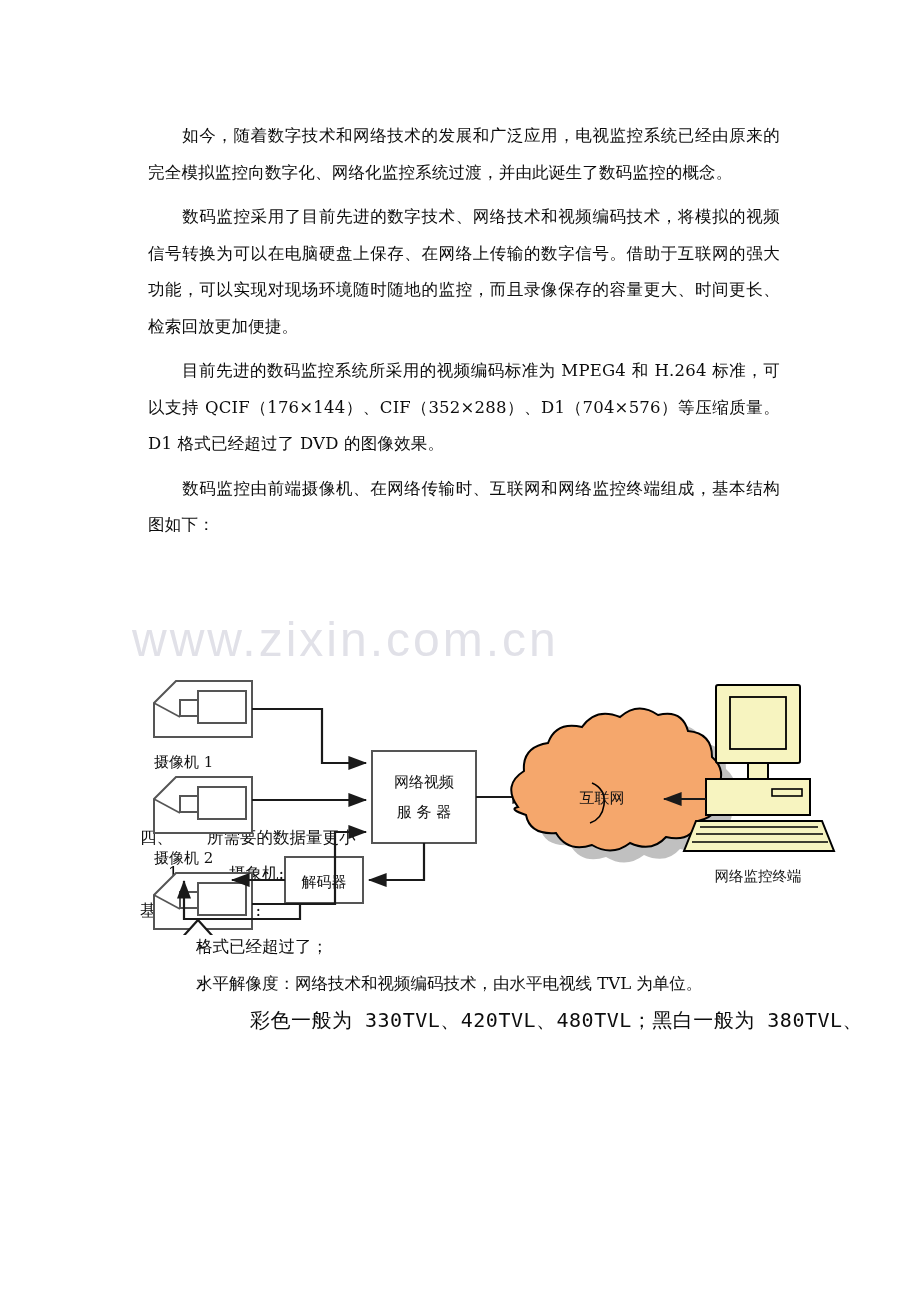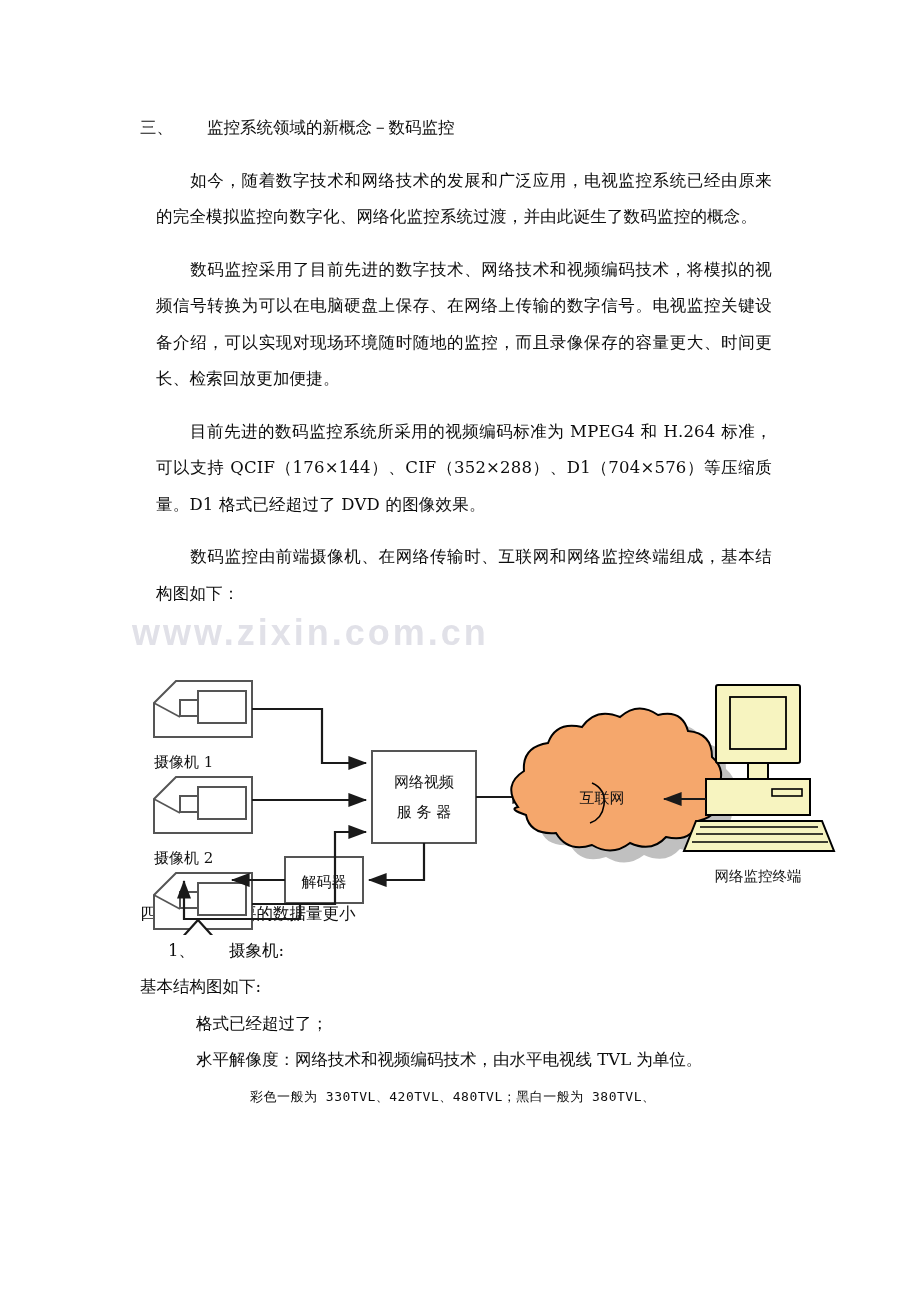--- a/index.html
+++ b/index.html
@@ -19,28 +19,27 @@
     background: #ffffff;
     overflow: hidden;
   }
   
   .watermark {
     position: absolute;
     left: 132px;
     top: 612px;
     width: 680px;
     font-family: "Liberation Sans", sans-serif;
-    font-size: 36px;
+    font-size: 48px;
     letter-spacing: 3px;
     color: #dcdce4;
     opacity: 0.85;
     white-space: nowrap;
     pointer-events: none;
     z-index: 0;
-    font-weight: bold;
   }
   
   .doc {
     position: absolute;
     left: 140px;
     top: 110px;
     width: 648px;
     z-index: 2;
   }
   .line {
@@ -49,41 +48,41 @@
     letter-spacing: 0.2px;
     white-space: pre-wrap;
     text-align: justify;
   }
   .heading {
     font-size: 16.5px;
     line-height: 36.5px;
     white-space: pre;
   }
   .para {
-    margin: 16px;
+    margin: 8px;
   }
   
   .bullet-row {
     display: flex;
     align-items: flex-start;
     font-size: 16.5px;
     line-height: 36.5px;
   }
   .bullet-mark {
     width: 54px;
     padding-left: 56px;
     box-sizing: border-box;
     font-family: "DejaVu Sans", sans-serif;
     font-size: 13px;
     color: #111;
   }
   .bullet-text { flex: 1; white-space: pre-wrap; }
   .mono-line {
     font-family: "DejaVu Sans Mono", "Liberation Mono", monospace;
-    font-size: 13px;
+    font-size: 20px;
     line-height: 36.5px;
     letter-spacing: 0.5px;
     padding-left: 110px;
     white-space: pre;
   }
   
   #diagram {
     position: absolute;
     left: 140px;
     top: 667px;
@@ -105,24 +104,23 @@
 </style>
 </head>
 <body>
 
 <div id="page">
 
   <div class="watermark">www.zixin.com.cn</div>
 
   <div class="doc">
 
-    <div class="heading"><span>三、</span><span style="display:inline-block;width:34px"></span><span>监控系统领域的新概念－数码监控</span></div>
 
     <p class="line para">　　如今，随着数字技术和网络技术的发展和广泛应用，电视监控系统已经由原来的完全模拟监控向数字化、网络化监控系统过渡，并由此诞生了数码监控的概念。</p>
-    <p class="line para">　　数码监控采用了目前先进的数字技术、网络技术和视频编码技术，将模拟的视频信号转换为可以在电脑硬盘上保存、在网络上传输的数字信号。电视监控关键设备介绍，可以实现对现场环境随时随地的监控，而且录像保存的容量更大、时间更长、检索回放更加便捷。</p>
+    <p class="line para">　　数码监控采用了目前先进的数字技术、网络技术和视频编码技术，将模拟的视频信号转换为可以在电脑硬盘上保存、在网络上传输的数字信号。借助于互联网的强大功能，可以实现对现场环境随时随地的监控，而且录像保存的容量更大、时间更长、检索回放更加便捷。</p>
     <p class="line para">　　目前先进的数码监控系统所采用的视频编码标准为 MPEG4 和 H.264 标准，可以支持 QCIF（176×144）、CIF（352×288）、D1（704×576）等压缩质量。D1 格式已经超过了 DVD 的图像效果。</p>
     <p class="line para">　　数码监控由前端摄像机、在网络传输时、互联网和网络监控终端组成，基本结构图如下：</p>
 
     <div style="height:268px"></div>
 
     <div class="heading"><span>四、</span><span style="display:inline-block;width:34px"></span><span>所需要的数据量更小</span></div>
 
     <div class="heading" style="padding-left:28px"><span>1、</span><span style="display:inline-block;width:34px"></span><span>摄象机:</span></div>
 
     <div class="heading">基本结构图如下:</div>

